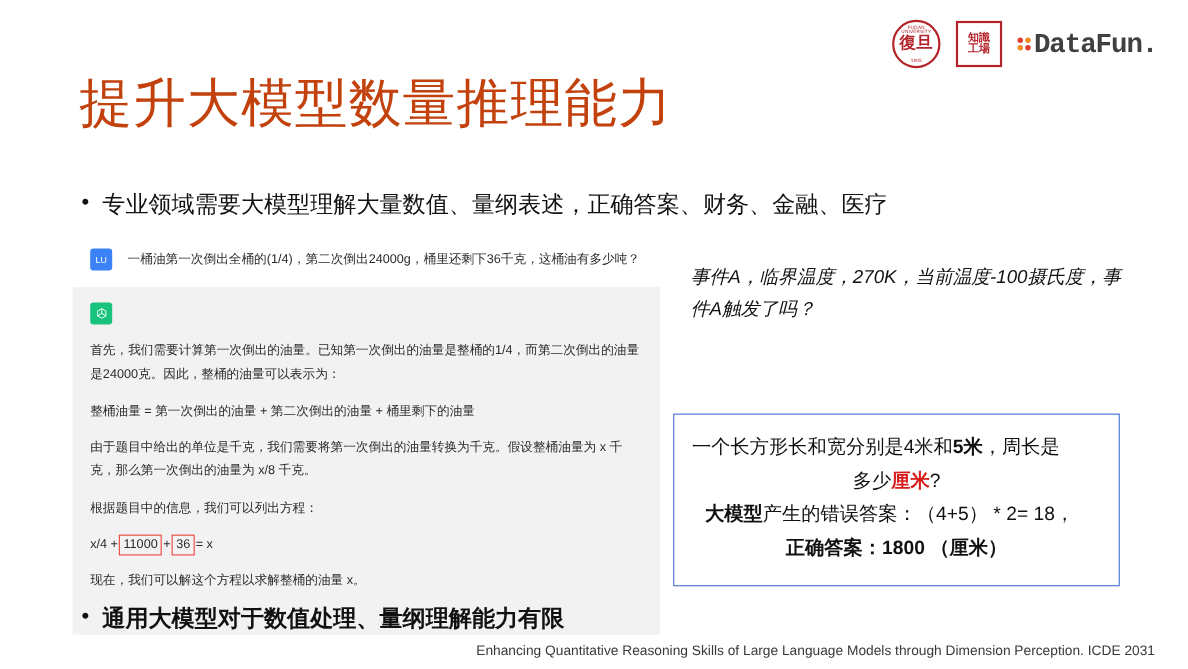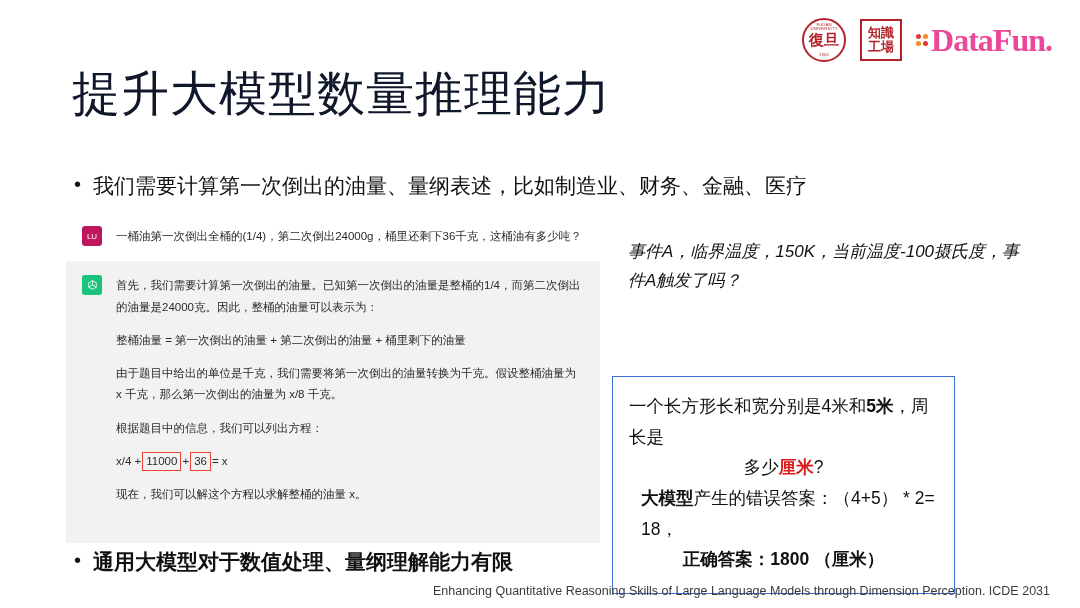--- a/index.html
+++ b/index.html
@@ -67,21 +67,21 @@
   }
   .logo-box {
     width: 42px;
     height: 42px;
     border: 2px solid #b4232a;
     color: #b4232a;
     display: flex;
     flex-direction: column;
     align-items: center;
     justify-content: center;
-    font-size: 13px;
+    font-size: 10px;
     font-weight: bold;
     line-height: 1.05;
     box-sizing: border-box;
     font-family: "DejaVu Sans", sans-serif;
   }
   .logo-datafun {
     display: flex;
     align-items: center;
     gap: 3px;
   }
@@ -92,36 +92,36 @@
   }
   .logo-datafun .dots i {
     display: block;
     width: 5px;
     height: 5px;
     background: #e23b2e;
     border-radius: 50%;
   }
   .logo-datafun .dots i.alt { background: #f08c1d; }
   .logo-datafun .wordmark {
-    font-size: 32px;
+    font-size: 25px;
     font-weight: bold;
-    color: #ec4899;
+    color: #404040;
     letter-spacing: -1px;
-    font-family: Liberation Serif, serif;
+    font-family: Liberation Mono, monospace;
   }
 
   
   .slide-title {
     position: absolute;
     left: 72px;
     top: 62px;
     font-size: 48px;
     font-weight: normal;
     letter-spacing: 1px;
-    color: #0f172a;
+    color: #c2410c;
   }
 
   
   .bullet {
     position: absolute;
     display: flex;
     align-items: flex-start;
     gap: 12px;
     font-size: 21px;
     color: #111111;
@@ -146,33 +146,34 @@
     gap: 14px;
     padding: 14px 16px;
     box-sizing: border-box;
   }
   .chat-row.user {
     background: #ffffff;
   }
   .chat-row.bot {
     background: #f2f2f2;
     padding-bottom: 22px;
+    flex-direction: column;
   }
   .avatar {
     width: 20px;
     height: 20px;
     border-radius: 3px;
     flex: 0 0 20px;
     display: flex;
     align-items: center;
     justify-content: center;
     font-size: 8px;
     color: #ffffff;
   }
-  .avatar.user { background: #be185d; }
+  .avatar.user { background: #3b82f6; }
   .avatar.bot { background: #19c37d; }
   .avatar.bot svg { display: block; }
   .chat-text {
     font-size: 11.5px;
     line-height: 1.85;
     color: #2a2a2a;
   }
   .chat-text p { margin: 0 0 12px 0; }
   .chat-text p:last-child { margin-bottom: 16px; }
   .eq-line {
@@ -198,21 +199,21 @@
     font-style: italic;
     line-height: 1.7;
     color: #111111;
   }
 
   
   .example-box {
     position: absolute;
     left: 612px;
     top: 376px;
-    width: 343px;
+    width: 406px;
     border: 1.5px solid #3f6fd0;
     padding: 14px 16px 18px 16px;
     box-sizing: border-box;
     font-size: 17.5px;
     line-height: 1.75;
     color: #111111;
   }
   .example-box .l1 { text-align: left; }
   .example-box .l2 { text-align: center; }
   .example-box .l3 { text-align: left; margin-left: 12px; }
@@ -252,21 +253,21 @@
           <i></i>
       </span>
       <span class="wordmark">DataFun.</span>
     </div>
   </div>
 
   <div class="slide-title">提升大模型数量推理能力</div>
 
   <div class="bullet bullet-1">
     <span class="dot">•</span>
-    <span>我们需要计算第一次倒出的油量、量纲表述，比如制造业、财务、金融、医疗</span>
+    <span>专业领域需要大模型理解大量数值、量纲表述，正确答案、财务、金融、医疗</span>
   </div>
 
   <div class="chat-block">
 
     <div class="chat-row user">
       <div class="avatar user">LU</div>
       <div class="chat-text">一桶油第一次倒出全桶的(1/4)，第二次倒出24000g，桶里还剩下36千克，这桶油有多少吨？</div>
     </div>
 
     <div class="chat-row bot">
@@ -286,21 +287,21 @@
           <span class="boxed-num">11000</span>
           <span>+</span>
           <span class="boxed-num">36</span>
           <span>= x</span>
         </p>
         <p>现在，我们可以解这个方程以求解整桶的油量 x。</p>
       </div>
     </div>
   </div>
 
-  <div class="note-italic">事件A，临界温度，150K，当前温度-100摄氏度，事件A触发了吗？</div>
+  <div class="note-italic">事件A，临界温度，270K，当前温度-100摄氏度，事件A触发了吗？</div>
 
   <div class="example-box">
     <div class="l1">
       <span>一个长方形长和宽分别是4米和</span><span class="b">5米</span><span>，周长是</span>
     </div>
     <div class="l2">
       <span>多少</span><span class="em-red">厘米</span><span>?</span>
     </div>
     <div class="l3">
       <span class="b">大模型</span><span>产生的错误答案：（4+5） * 2= 18，</span>

